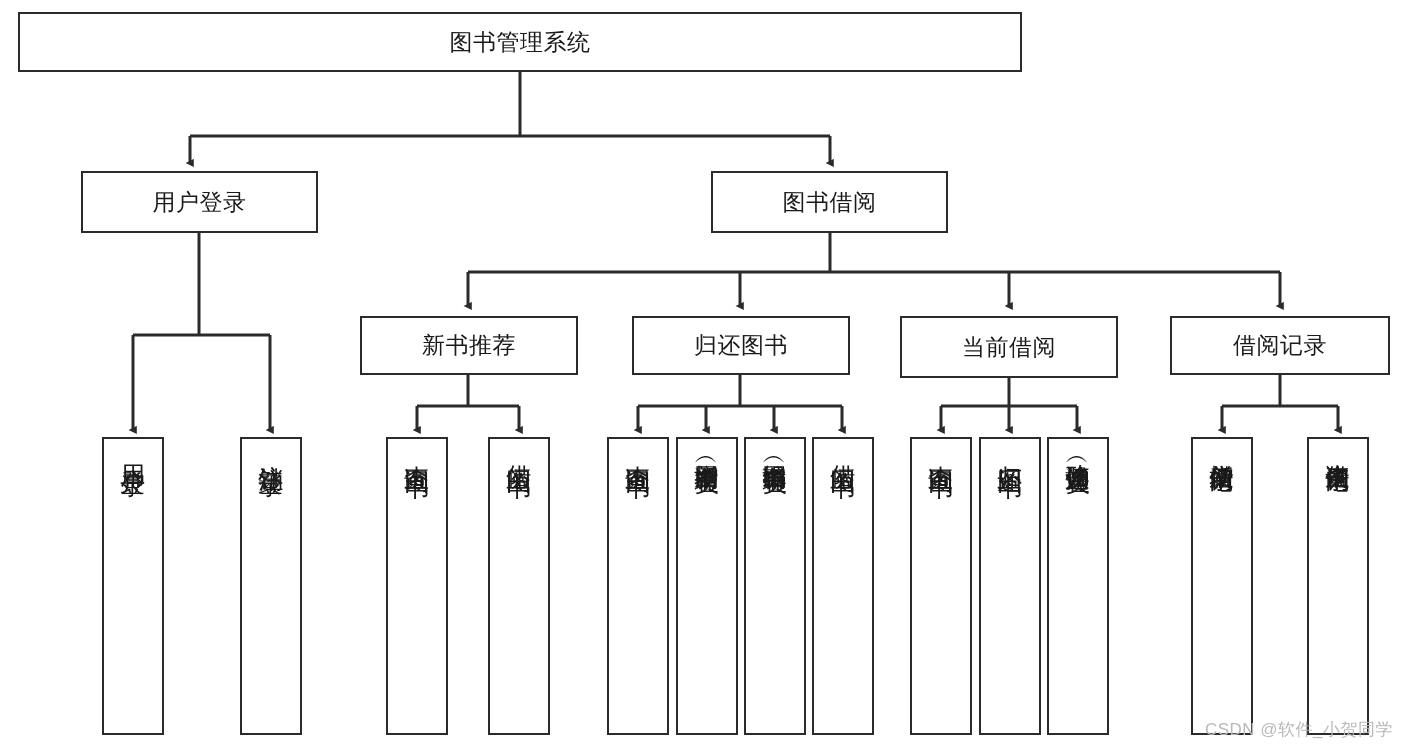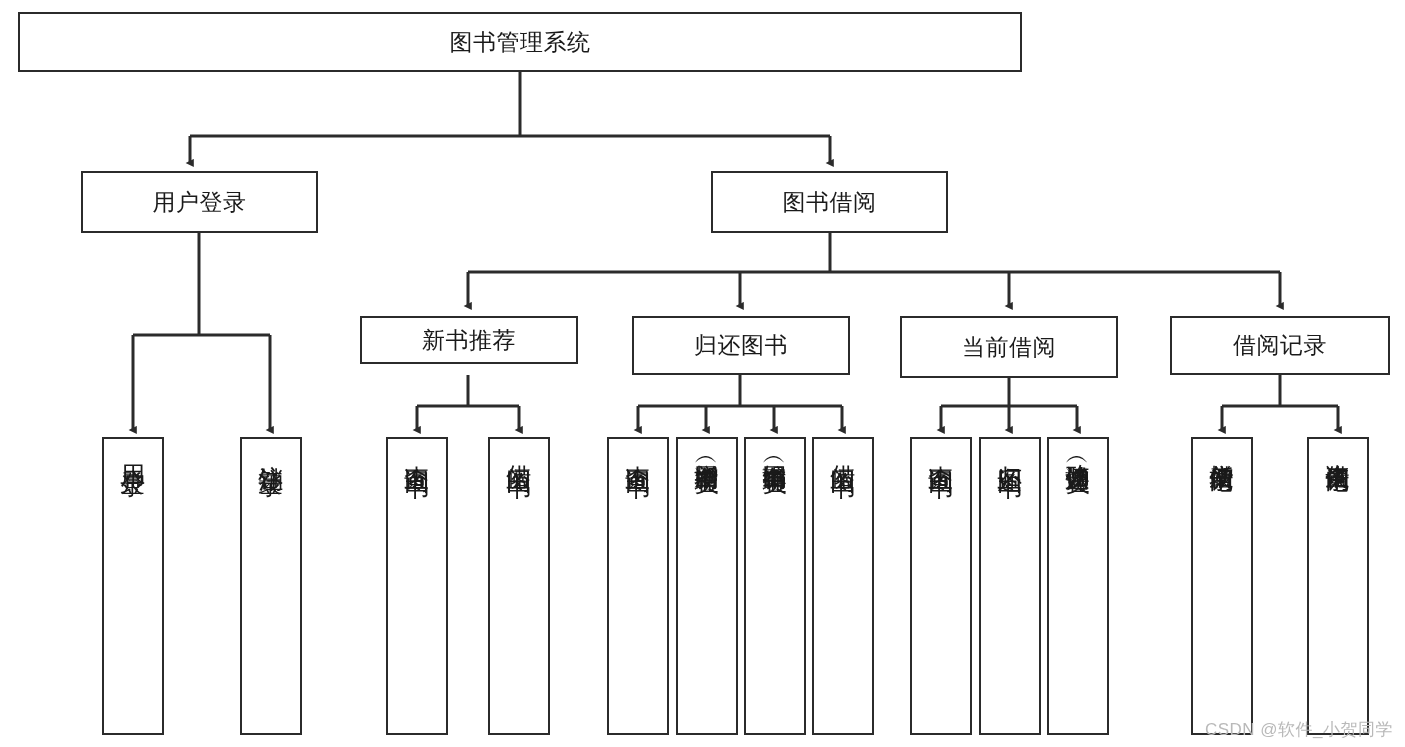--- a/index.html
+++ b/index.html
@@ -141,21 +141,21 @@
   </div>
 
   <div class="node horiz" style="left:81px; top:171px; width:237px; height:62px;">
     <span class="label">用户登录</span>
   </div>
 
   <div class="node horiz" style="left:711px; top:171px; width:237px; height:62px;">
     <span class="label">图书借阅</span>
   </div>
 
-  <div class="node horiz" style="left:360px; top:316px; width:218px; height:48px;">
+  <div class="node horiz" style="left:360px; top:316px; width:218px; height:59px;">
     <span class="label">新书推荐</span>
   </div>
 
   <div class="node horiz" style="left:632px; top:316px; width:218px; height:59px;">
     <span class="label">归还图书</span>
   </div>
 
   <div class="node horiz" style="left:900px; top:316px; width:218px; height:62px;">
     <span class="label">当前借阅</span>
   </div>

